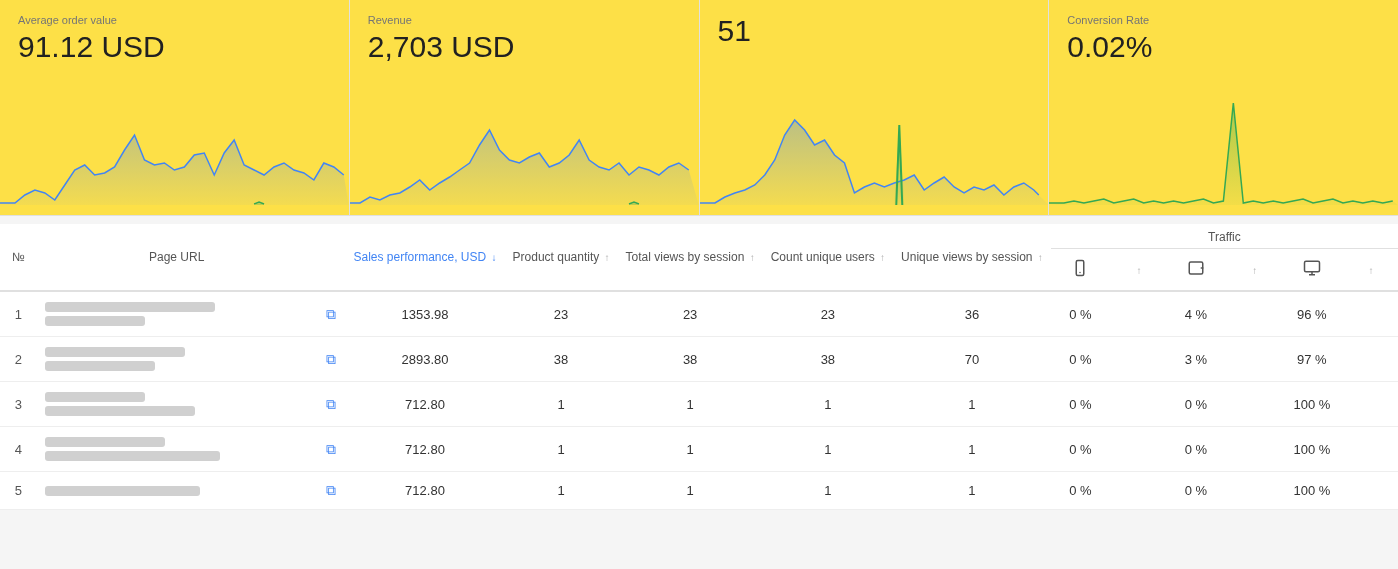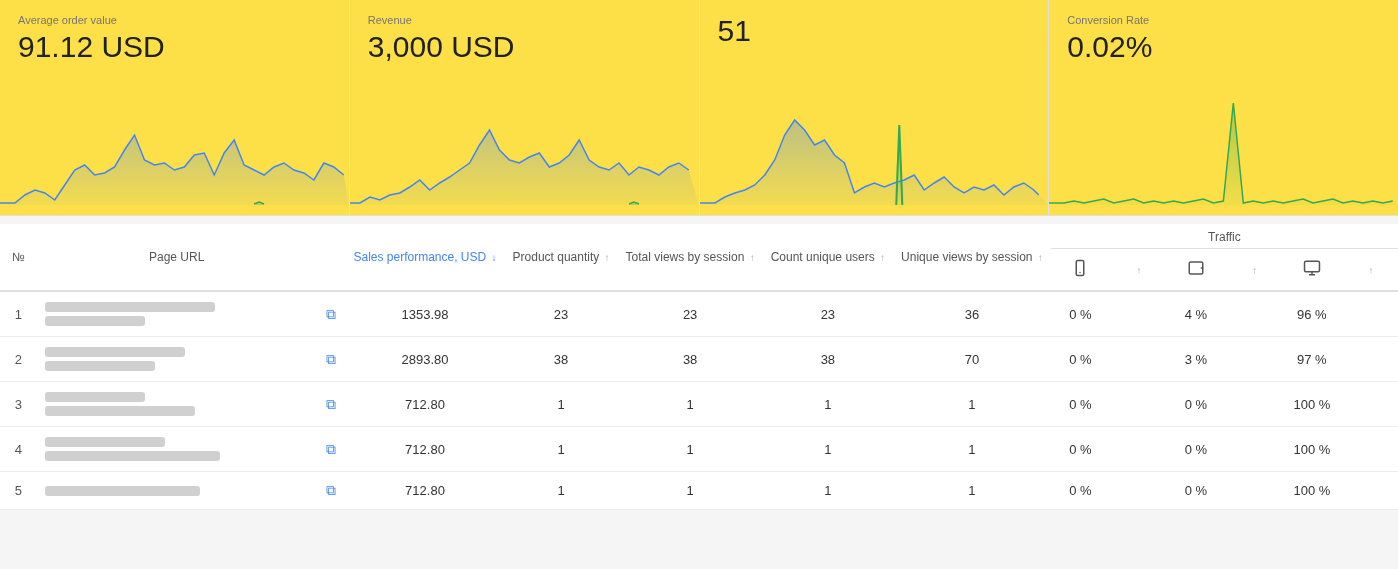--- a/index.html
+++ b/index.html
@@ -130,21 +130,21 @@
         <polyline fill="none" stroke="#4285f4" stroke-width="1.5" points="0,128 15,128 25,120 35,115 45,118 55,125 65,110 75,95 85,90 95,100 105,98 115,92 125,75 135,60 145,85 155,90 165,88 175,95 185,92 195,80 205,78 215,100 225,78 235,65 245,90 255,95 265,100 275,92 285,88 295,95 305,98 315,105 325,88 335,92 345,100"></polyline>
 
         <polygon fill="rgba(52,168,83,0.3)" points="255,130 260,128 265,130"></polygon>
         <polyline fill="none" stroke="#34a853" stroke-width="1.5" points="255,129 260,127 265,129"></polyline>
       </svg>
     </div>
   </div>
 
   <div class="card">
     <div class="card-label">Revenue</div>
-    <div class="card-value">3,000 USD</div>
+    <div class="card-value">2,703 USD</div>
     <div class="chart-area">
       <svg width="100%" height="140" viewBox="0 0 350 140" preserveAspectRatio="none">
         <defs>
           <linearGradient id="blueGrad2" x1="0" y1="0" x2="0" y2="1">
             <stop offset="0%" stop-color="#4285f4" stop-opacity="0.3"></stop>
             <stop offset="100%" stop-color="#4285f4" stop-opacity="0.05"></stop>
           </linearGradient>
         </defs>
         <polygon fill="url(#blueGrad2)" points="0,130 10,128 20,122 30,125 40,120 50,118 60,112 70,105 80,115 90,108 100,102 110,95 120,88 130,70 140,55 150,75 160,85 170,88 180,82 190,78 200,92 210,88 220,80 230,65 240,85 250,92 260,95 270,88 280,100 290,92 300,95 310,100 320,92 330,88 340,95 350,130"></polygon>
         <polyline fill="none" stroke="#4285f4" stroke-width="1.5" points="0,128 10,128 20,122 30,125 40,120 50,118 60,112 70,105 80,115 90,108 100,102 110,95 120,88 130,70 140,55 150,75 160,85 170,88 180,82 190,78 200,92 210,88 220,80 230,65 240,85 250,92 260,95 270,88 280,100 290,92 300,95 310,100 320,92 330,88 340,95"></polyline>

